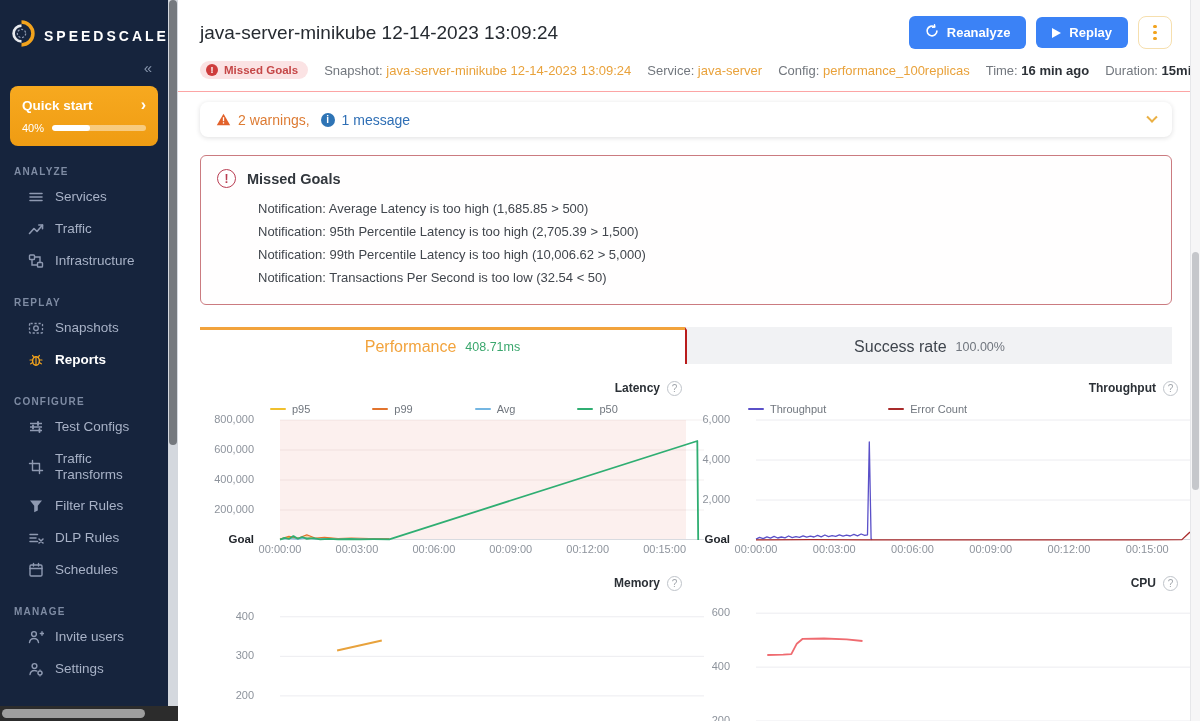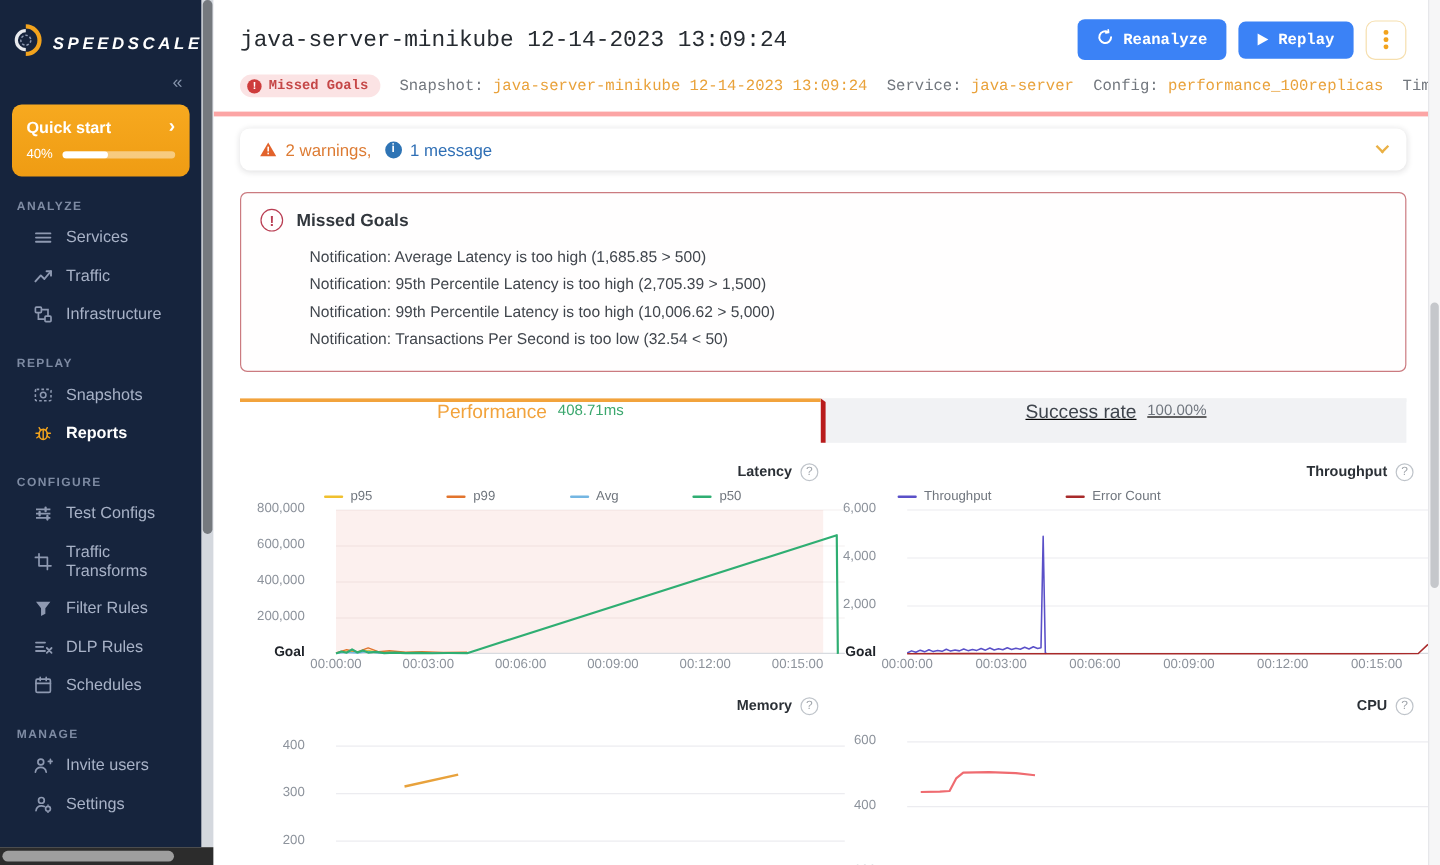--- a/index.html
+++ b/index.html
@@ -1,21 +1,21 @@
 <!DOCTYPE html>
 <html><head>
 <meta charset="utf-8">
 <style>
   * { box-sizing: border-box; margin: 0; padding: 0; }
   html,body { width:1200px; height:721px; overflow:hidden; }
   body { font-family:"Liberation Sans", sans-serif; background:#fff; position:relative; }
 
   
   .sidebar { position:absolute; left:0; top:0; width:168px; height:706px; background:#16243d; overflow:hidden; }
-  .logo-row { display:flex; align-items:center; gap:9px; padding:20px 12px 0 8px;font-style:italic; }
+  .logo-row { display:flex; align-items:center; gap:9px; padding:20px 12px 0 8px; }
   .logo-text { color:#fff; font-size:14px; font-weight:800; letter-spacing:3px; }
   .collapse { text-align:right; padding:8px 16px 0 0; color:#8795ad; font-size:15px; cursor:pointer; }
   .quick-card { margin:10px 10px 0 10px; background:linear-gradient(180deg,#f7a91f,#ef9c13); border-radius:8px; padding:10px 12px 12px 12px; cursor:pointer; }
   .quick-top { display:flex; justify-content:space-between; align-items:center; color:#fff; font-size:13.5px; font-weight:800; }
   .quick-chevron { font-size:16px; font-weight:700; }
   .quick-bottom { display:flex; align-items:center; gap:8px; margin-top:8px; }
   .quick-pct { color:#fff; font-size:11px; }
   .quick-bar { flex:1; height:6px; border-radius:3px; background:rgba(255,255,255,.45); position:relative; overflow:hidden; }
   .quick-fill { position:absolute; left:0; top:0; bottom:0; background:#fff; border-radius:3px; }
   .side-heading { margin:20px 14px 4px 14px; font-size:10px; font-weight:700; letter-spacing:1.2px; color:#7e8ba3; }
@@ -31,21 +31,21 @@
   .v-scroll-side .thumb { position:absolute; left:1px; width:8px; top:0; height:445px; background:#75797e; border-radius:4px; }
   .h-scroll { position:absolute; left:0; top:706px; width:178px; height:15px; background:#2c2c2c; }
   .h-scroll .thumb { position:absolute; left:2px; top:3px; width:143px; height:9px; background:#9e9e9e; border-radius:5px; }
 
   
   .v-scroll-main { position:absolute; right:0; top:0; width:10px; height:721px; background:#f6f6f7; border-left:1px solid #e6e7ea; }
   .v-scroll-main .thumb { position:absolute; left:1px; width:7px; top:252px; height:238px; background:#c5c7cb; border-radius:4px; }
 
   
   .main { position:absolute; left:178px; top:0; width:1012px; height:721px; background:#fff; overflow:hidden; }
-  .hdr { padding:16px 18px 12px 22px; border-bottom:4px solid #fca5a5;font-family:Liberation Mono, monospace; }
+  .hdr { padding:16px 18px 12px 22px; border-bottom:1px solid #fca5a5; }
   .hdr-top { display:flex; align-items:center; }
   .page-title { font-size:19px; font-weight:500; color:#262b31; flex:1; }
   .hdr-actions { display:flex; align-items:center; gap:10px; }
   .btn { display:flex; align-items:center; gap:8px; background:#3b82f6; color:#fff; font-weight:700; font-size:13px; padding:8px 16px; border-radius:6px; border:none; cursor:pointer; font-family:inherit; }
   .play-tri { width:0; height:0; border-left:9px solid #fff; border-top:5.5px solid transparent; border-bottom:5.5px solid transparent; }
   .kebab { width:34px; height:33px; border:1px solid #f6dfae; border-radius:8px; background:#fff; display:flex; flex-direction:column; align-items:center; justify-content:center; gap:2.5px; cursor:pointer; }
   .kebab i { width:3.5px; height:3.5px; border-radius:50%; background:#f2a31d; display:block; }
 
   .meta-row { display:flex; align-items:center; gap:16px; margin-top:12px; font-size:13px; white-space:nowrap; }
   .badge { display:inline-flex; align-items:center; gap:6px; background:#fbe3e4; color:#c54747; font-size:11.5px; font-weight:600; padding:3px 10px 3px 6px; border-radius:10px; }
@@ -61,22 +61,22 @@
   .chev-down { margin-left:auto; width:8px; height:8px; border-right:2px solid #eab044; border-bottom:2px solid #eab044; transform:rotate(45deg) translate(-2px,-2px); }
 
   .goals-panel { margin:18px 18px 0 22px; border:1px solid #cb7b80; border-radius:6px; background:#fffefe; padding:13px 20px 15px 16px; }
   .goals-title-row { display:flex; align-items:center; gap:11px; }
   .goals-ic { width:19px; height:19px; border-radius:50%; border:1.6px solid #b93d52; color:#b93d52; font-weight:700; font-size:12px; display:flex; align-items:center; justify-content:center; flex:0 0 19px; }
   .goals-title { font-size:14.5px; font-weight:700; color:#32373d; }
   .goals-list { margin:9px 0 0 41px; }
   .goals-list div { font-size:13px; color:#41464d; line-height:23px; }
 
   .tabs { display:flex; margin:22px 18px 0 22px; height:37px; }
-  .tab { flex:1; display:flex; justify-content:center; gap:9px; background:#f1f2f4; border-top:3px solid #f1f2f4; cursor:pointer; }
-  .tab + .tab { border-left:4px solid #b91c1c;text-decoration:underline; }
+  .tab { flex:1; display:flex; align-items:center; justify-content:center; gap:9px; background:#f1f2f4; border-top:3px solid #f1f2f4; cursor:pointer; }
+  .tab + .tab { border-left:2px solid #b91c1c; }
   .tab .t-label { font-size:16px; color:#3f454d; }
   .tab .t-value { font-size:12.5px; color:#70767e; }
   .tab.active { background:#fff; border-top:3px solid #f2a33c; }
   .tab.active .t-label { color:#f2a33c; }
   .tab.active .t-value { color:#3aa76d; }
 
   
   .charts-row { display:flex; gap:10px; padding:0 8px 0 22px; margin-top:12px; }
   .chart { flex:1; min-width:0; }
   .chart-title-row { display:flex; justify-content:flex-end; align-items:center; gap:7px; height:24px; padding-right:4px; }

